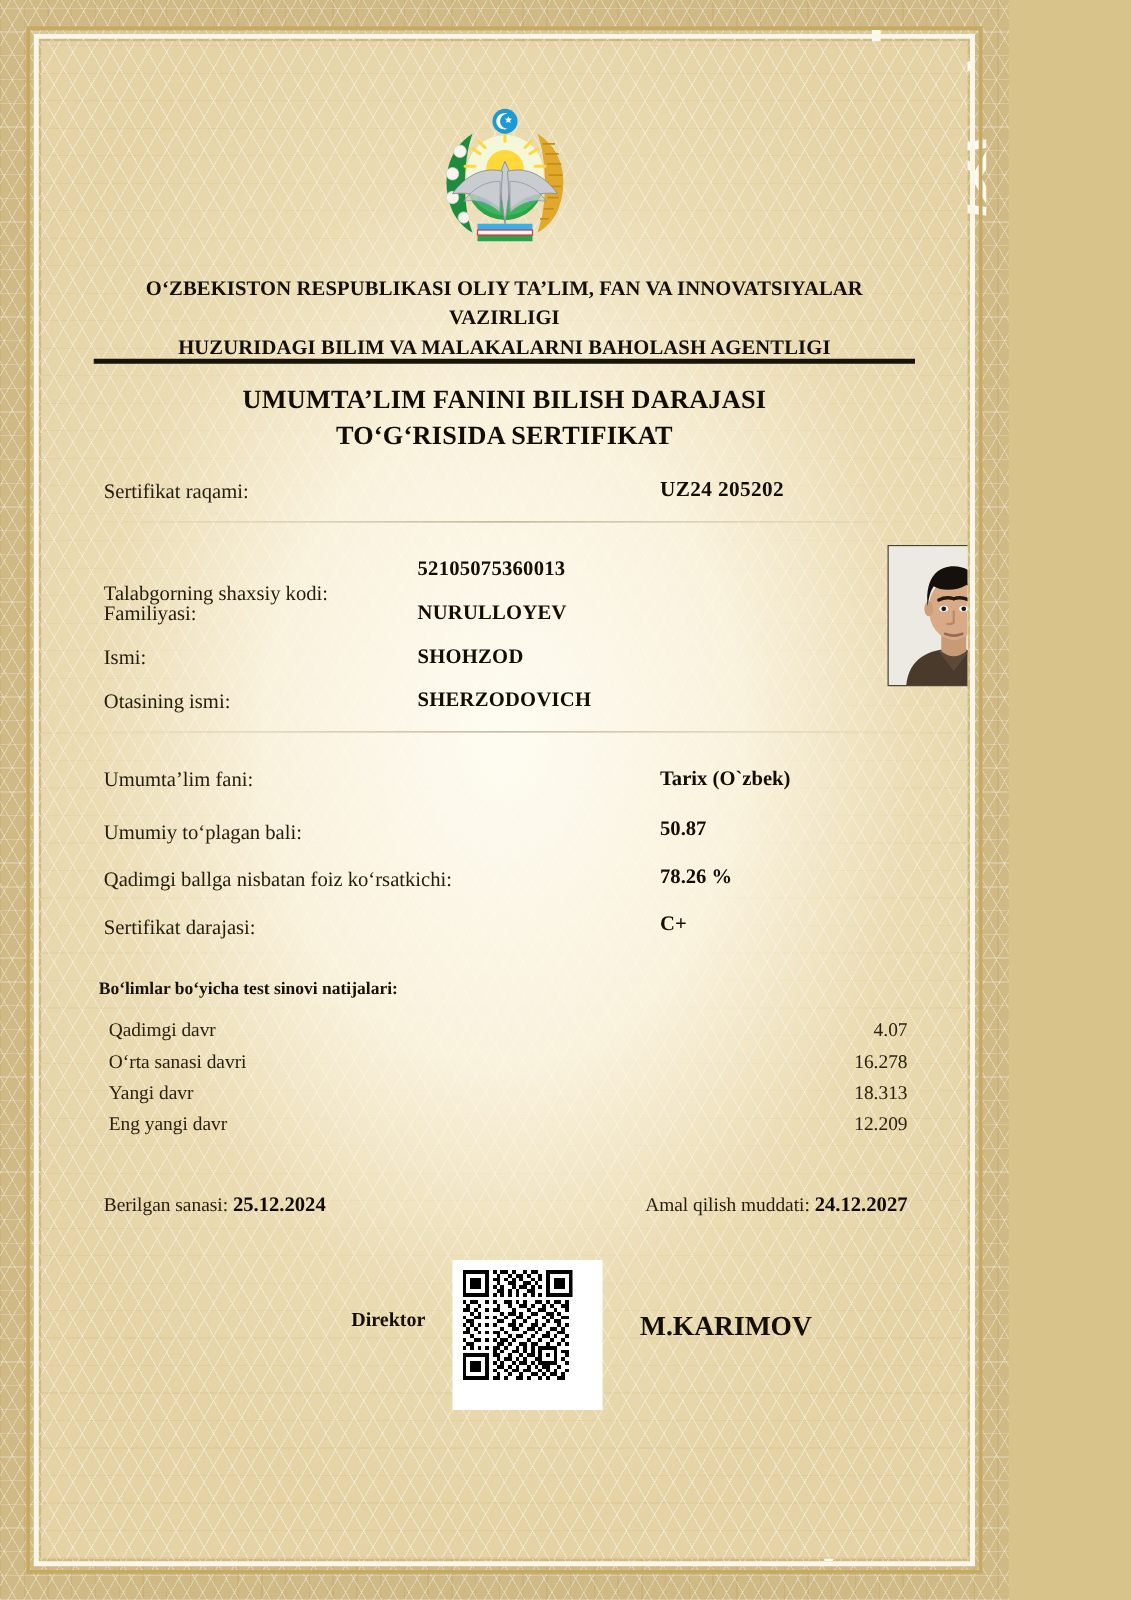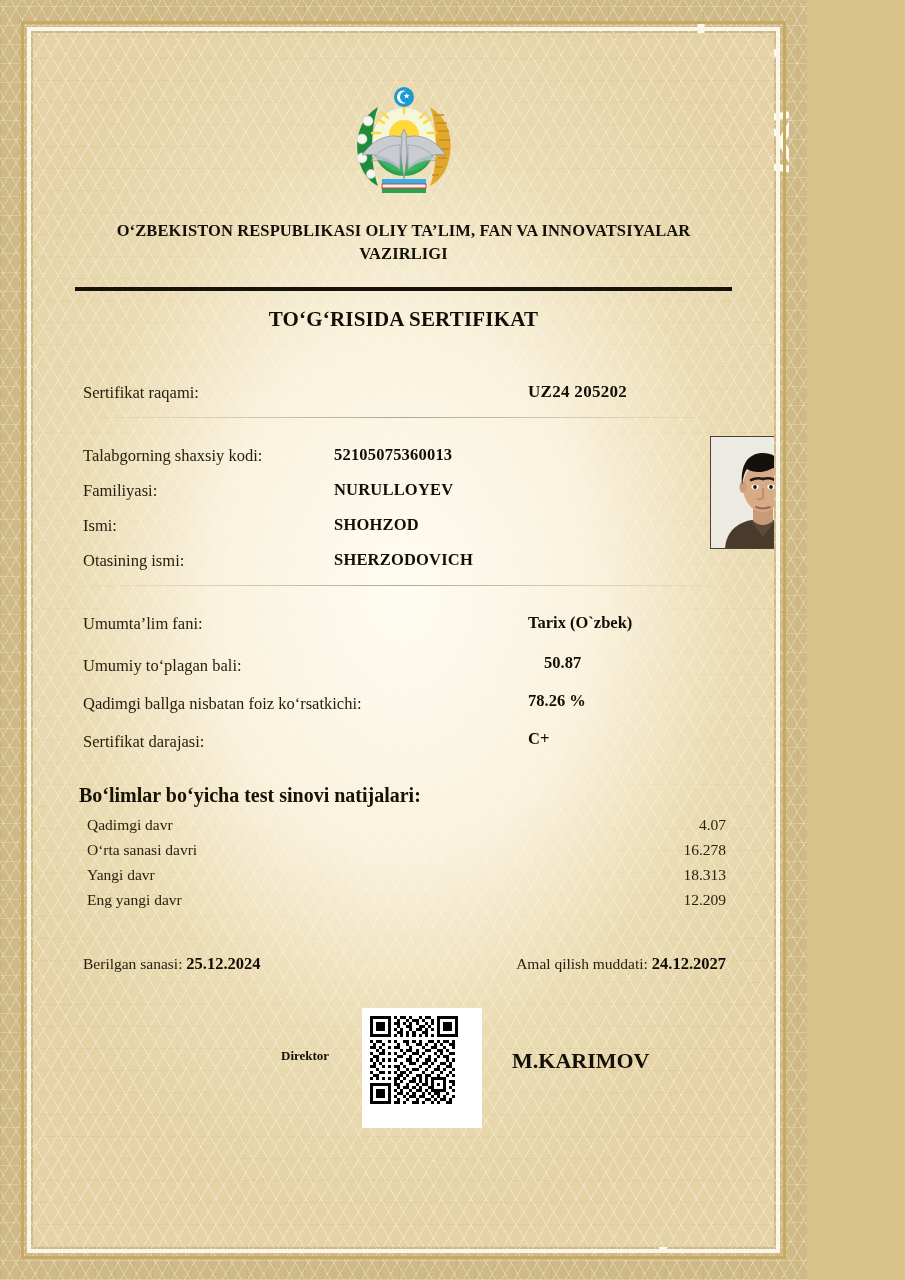--- a/index.html
+++ b/index.html
@@ -78,32 +78,32 @@
   .photo{
     position:absolute;left:677px;top:403px;width:104px;height:111px;
     border:1px solid #4a4336;background:#efece4;overflow:hidden;
   }
 
   
   .s-lbl{position:absolute;left:50px;font-size:16.5px;color:#241c0c;}
   .s-val{position:absolute;left:495px;font-size:16.5px;font-weight:bold;color:#120d05;}
 
   
-  .sec-head{position:absolute;left:46px;font-size:20px;font-weight:bold;color:#171106;}
+  .sec-head{position:absolute;left:46px;font-size:14px;font-weight:bold;color:#171106;}
   .sec-name{position:absolute;left:54px;font-size:15.5px;color:#2a2210;}
   .sec-score{position:absolute;right:48px;font-size:15.5px;color:#2a2210;text-align:right;}
 
   
   .date-l{position:absolute;left:50px;top:921px;font-size:15.5px;color:#241c0c;}
   .date-r{position:absolute;right:48px;top:921px;font-size:15.5px;color:#241c0c;text-align:right;}
   .date-l b,.date-r b{font-size:16.5px;color:#100c04;}
 
   
   .qr{position:absolute;left:329px;top:975px;width:104px;height:104px;background:#fff;padding:8px;}
-  .dir{position:absolute;left:248px;top:1015px;font-size:13px;font-weight:bold;color:#140f05;}
+  .dir{position:absolute;left:248px;top:1015px;font-size:16px;font-weight:bold;color:#140f05;}
   .sig{position:absolute;left:479px;top:1015px;font-size:22px;font-weight:bold;color:#140f05;}
 </style>
 </head>
 <body>
 
 <div class="cert">
 
   <div class="orn tr">
     <svg width="180" height="190" viewBox="0 0 180 190">
       <g fill="none" stroke="#fdfaf0" stroke-width="7" stroke-linejoin="round">
@@ -195,32 +195,34 @@
           <rect x="40" y="94" width="44" height="5" fill="#35b0e8"></rect>
           <rect x="40" y="99" width="44" height="4" fill="#f4f4f2"></rect>
           <rect x="40" y="103" width="44" height="5" fill="#2fa04c"></rect>
           <rect x="40" y="99" width="44" height="4" fill="none" stroke="#d93a3a" stroke-width="1"></rect>
         </g>
       </svg>
     </div>
 
     <div class="ministry">
       <div>O‘ZBEKISTON RESPUBLIKASI OLIY TA’LIM, FAN VA INNOVATSIYALAR VAZIRLIGI</div>
+      <div>HUZURIDAGI BILIM VA MALAKALARNI BAHOLASH AGENTLIGI</div>
     </div>
     <div class="rule-dark"></div>
 
     <div class="title">
+      <div>UMUMTA’LIM FANINI BILISH DARAJASI</div>
       <div>TO‘G‘RISIDA SERTIFIKAT</div>
     </div>
 
     <div class="certno-lbl">Sertifikat raqami:</div>
     <div class="certno-val">UZ24 205202</div>
     <div class="sep" style="top:384px;"></div>
 
-    <div class="p-lbl" style="top:413px;font-family:Liberation Serif, serif;">Talabgorning shaxsiy kodi:</div>
+    <div class="p-lbl" style="top:432px;font-family:Liberation Serif, serif;">Talabgorning shaxsiy kodi:</div>
     <div class="p-val" style="top:412px;">52105075360013</div>
 
     <div class="p-lbl" style="top:448px;">Familiyasi:</div>
     <div class="p-val" style="top:447px;">NURULLOYEV</div>
 
     <div class="p-lbl" style="top:483px;">Ismi:</div>
     <div class="p-val" style="top:482px;">SHOHZOD</div>
 
     <div class="p-lbl" style="top:518px;">Otasining ismi:</div>
     <div class="p-val" style="top:517px;">SHERZODOVICH</div>
@@ -254,21 +256,21 @@
         <path d="M45 70 q7 3 14 0" stroke="#9a6a52" stroke-width="2" fill="none" stroke-linecap="round"></path>
       </svg>
     </div>
 
     <div class="sep" style="top:552px;"></div>
 
     <div class="s-lbl" style="top:581px;">Umumta’lim fani:</div>
     <div class="s-val" style="top:580px;">Tarix (O`zbek)</div>
 
     <div class="s-lbl" style="top:623px;">Umumiy to‘plagan bali:</div>
-    <div class="s-val" style="top:620px;margin-left:16px;">50.87</div>
+    <div class="s-val" style="top:620px;">50.87</div>
 
     <div class="s-lbl" style="top:661px;">Qadimgi ballga nisbatan foiz ko‘rsatkichi:</div>
     <div class="s-val" style="top:658px;">78.26 %</div>
 
     <div class="s-lbl" style="top:699px;">Sertifikat darajasi:</div>
     <div class="s-val" style="top:696px;">C+</div>
 
     <div class="sec-head" style="top:751px;">Bo‘limlar bo‘yicha test sinovi natijalari:</div>
 
     <div class="sec-name" style="top:783px;">Qadimgi davr</div>

